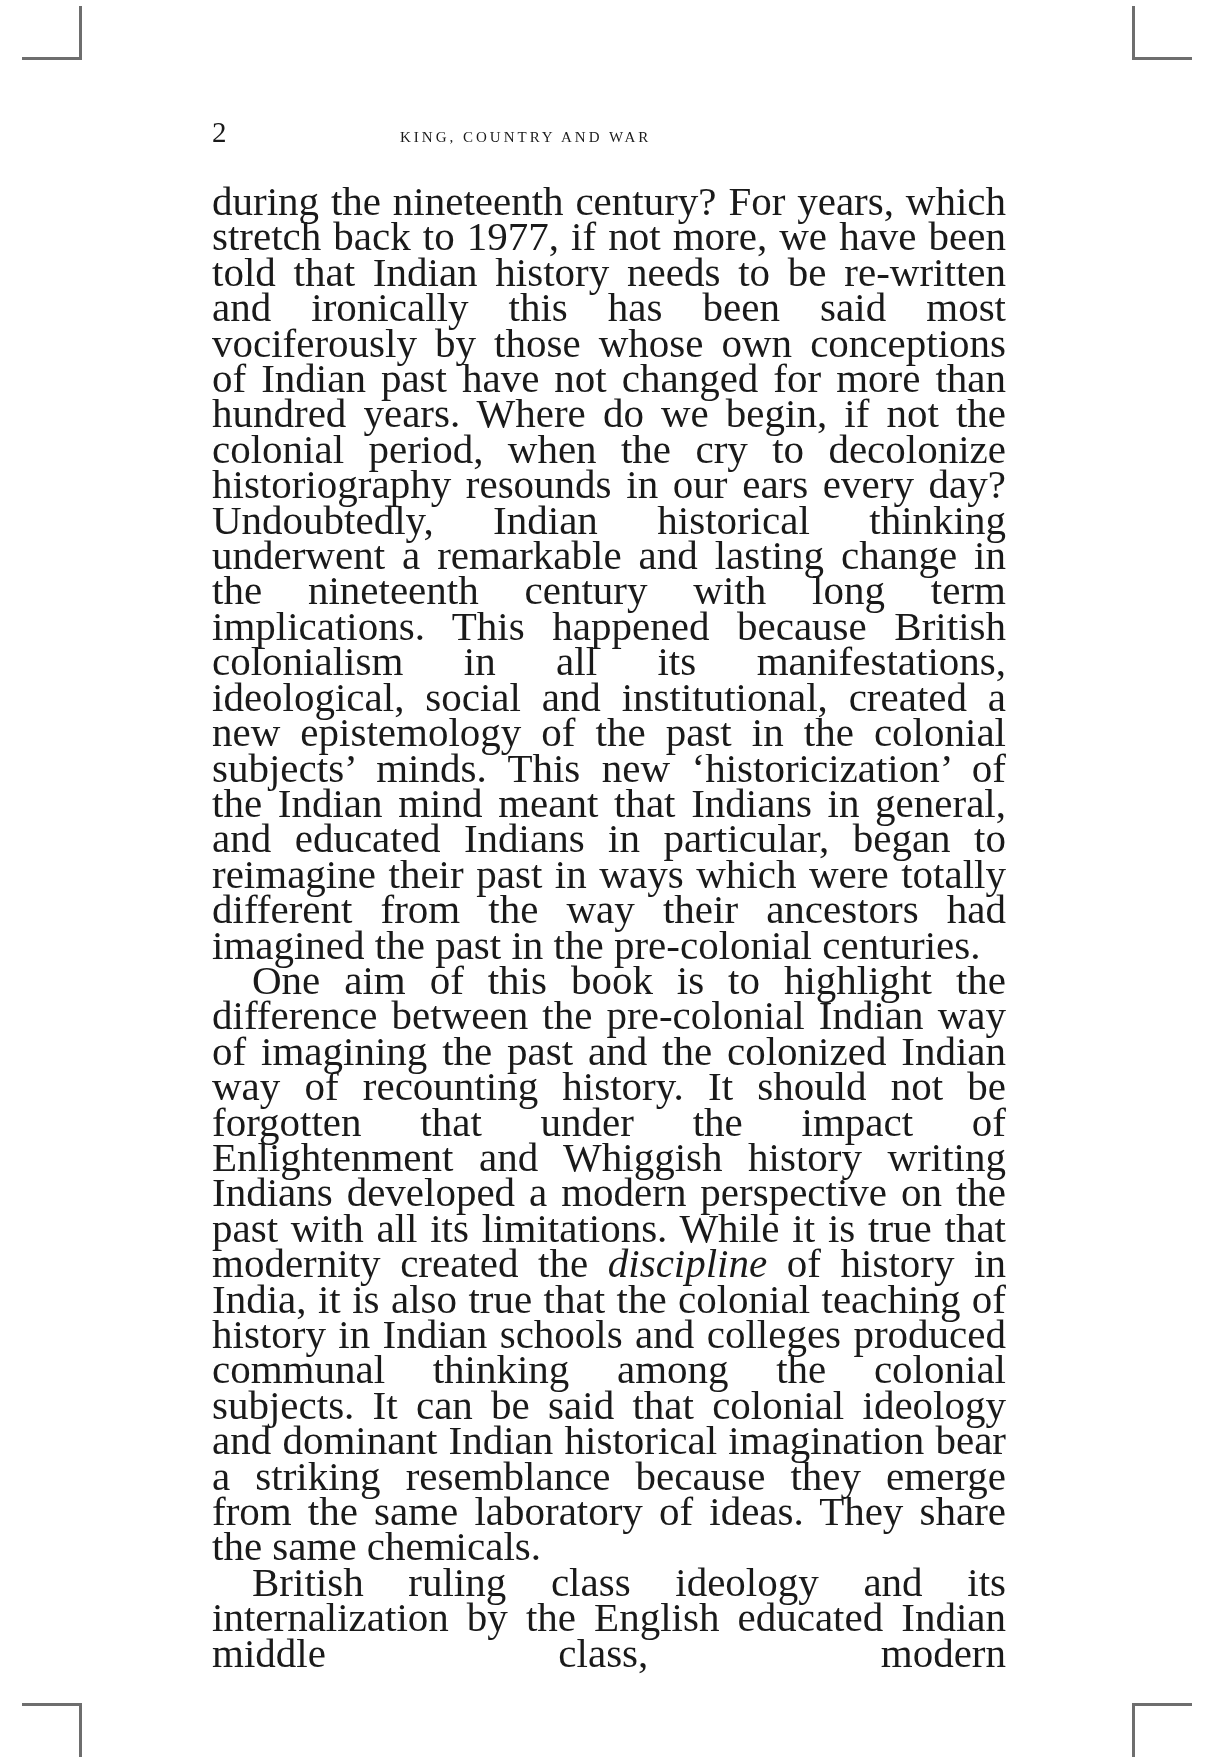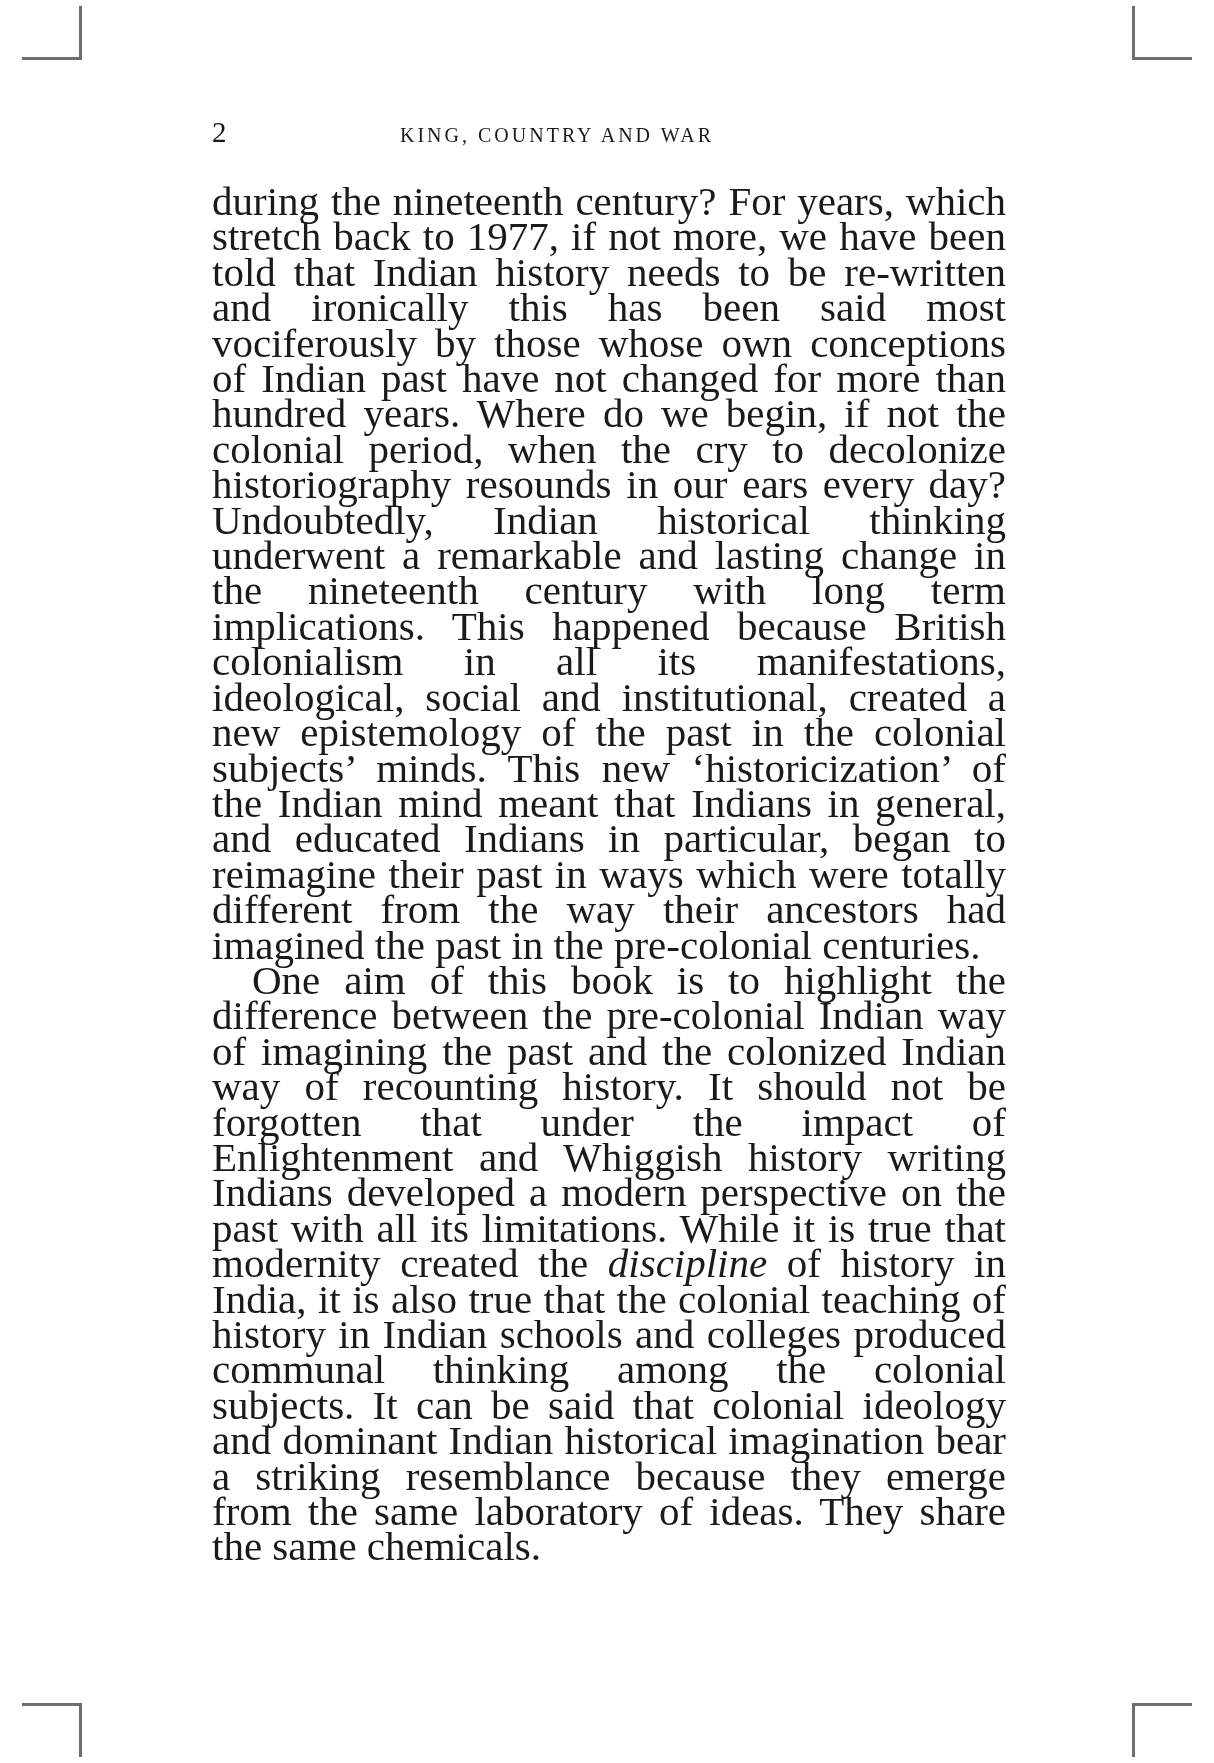--- a/index.html
+++ b/index.html
@@ -61,21 +61,21 @@
   }
   .folio {
     font-size: 29px;
     line-height: 1;
     letter-spacing: 0;
     color: #1a1a1a;
     width: 188px;
     flex: 0 0 188px;
   }
   .head-title {
-    font-size: 20px;
+    font-size: 15px;
     letter-spacing: 3.0px;
     color: #1a1a1a;
     white-space: nowrap;
     font-variant: normal;
   }
 
   .body-text p {
     margin: 0;
     font-size: 41px;
     line-height: 35.4px;
@@ -124,15 +124,16 @@
     <div class="folio">2</div>
     <div class="head-title">KING, COUNTRY AND WAR</div>
   </div>
 
   <div class="body-text">
 
     <p>during the nineteenth century? For years, which stretch back to 1977, if not more, we have been told that Indian history needs to be re-written and ironically this has been said most vociferously by those whose own conceptions of Indian past have not changed for more than hundred years. Where do we begin, if not the colonial period, when the cry to decolonize historiography resounds in our ears every day? Undoubtedly, Indian historical thinking underwent a remarkable and lasting change in the nineteenth century with long term implications. This happened because British colonialism in all its manifestations, ideological, social and institutional, created a new epistemology of the past in the colonial subjects’ minds. This new ‘historicization’ of the Indian mind meant that Indians in general, and educated Indians in particular, began to reimagine their past in ways which were totally different from the way their ancestors had imagined the past in the pre-colonial centuries.</p>
 
     <p class="indent"><span>One aim of this book is to highlight the difference between the pre-colonial Indian way of imagining the past and the colonized Indian way of recounting history. It should not be forgotten that under the impact of Enlightenment and Whiggish history writing Indians developed a modern perspective on the past with all its limitations. While it is true that modernity created the </span><em>discipline</em><span> of history in India, it is also true that the colonial teaching of history in Indian schools and colleges produced communal thinking among the colonial subjects. It can be said that colonial ideology and dominant Indian historical imagination bear a striking resemblance because they emerge from the same laboratory of ideas. They share the same chemicals.</span></p>
 
+    <p class="indent last-flush">British ruling class ideology and its internalization by the English educated Indian middle class, modern</p>
 
   </div>
 </div>
 
 </body></html>

